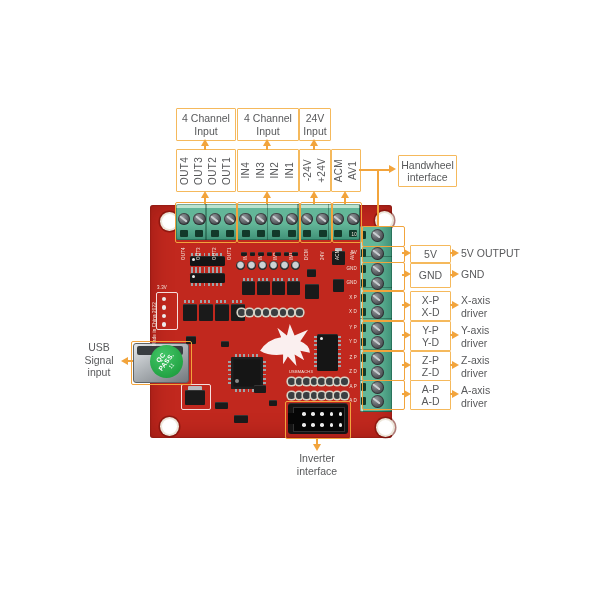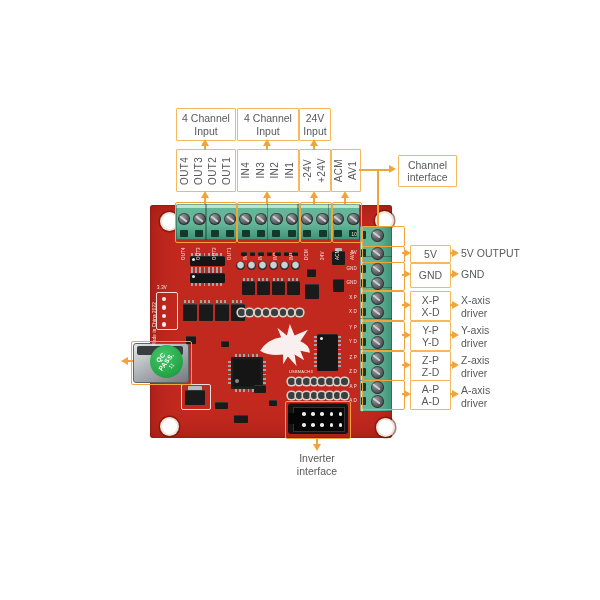--- a/index.html
+++ b/index.html
@@ -338,21 +338,21 @@
   <div class="head hu" style="left:200.5px;top:191px"></div>
     <div class="ln" style="left:204px;top:197px;width:2px;height:7px"></div>
   <div class="head hu" style="left:262.5px;top:191px"></div>
     <div class="ln" style="left:266px;top:197px;width:2px;height:7px"></div>
   <div class="head hu" style="left:309.5px;top:191px"></div>
     <div class="ln" style="left:313px;top:197px;width:2px;height:7px"></div>
   <div class="head hu" style="left:340.5px;top:191px"></div>
     <div class="ln" style="left:344px;top:197px;width:2px;height:7px"></div>
 
   <div class="abox" style="left:398px;top:155px;width:57px;height:30px">
-    <span>Channel</span>
+    <span>Handwheel</span>
       <span>interface</span>
   </div>
   <div class="ln" style="left:359px;top:168.5px;width:31px;height:2px"></div>
   <div class="head hr" style="left:389px;top:165px"></div>
   <div class="ln" style="left:377px;top:170px;width:2px;height:57px"></div>
 
   <div class="hl" style="left:175px;top:202px;width:60px;height:39px"></div>
   <div class="hl" style="left:237px;top:202px;width:61px;height:39px"></div>
   <div class="hl" style="left:300px;top:202px;width:30px;height:39px"></div>
   <div class="hl" style="left:332px;top:202px;width:28px;height:39px"></div>
@@ -430,20 +430,25 @@
     </div>
   <div class="txt" style="left:461px;top:354px">
       <span>Z-axis</span>
       <span>driver</span>
     </div>
   <div class="txt" style="left:461px;top:384px">
       <span>A-axis</span>
       <span>driver</span>
     </div>
 
+  <div class="txt ctr" style="left:78px;top:341px;width:42px;line-height:12.5px">
+    <span>USB</span>
+      <span>Signal</span>
+      <span>input</span>
+  </div>
   <div class="head hlf" style="left:121px;top:356.5px"></div>
   <div class="ln" style="left:127px;top:360px;width:6px;height:2px"></div>
   <div class="hl" style="left:131px;top:341px;width:59px;height:42px"></div>
 
   <div class="hl" style="left:285px;top:401px;width:64px;height:36px"></div>
   <div class="ln" style="left:316px;top:438px;width:2px;height:6px"></div>
   <div class="head hd" style="left:312.5px;top:444px"></div>
   <div class="txt ctr" style="left:277px;top:452px;width:80px">
     <span>Inverter</span>
       <span>interface</span>

